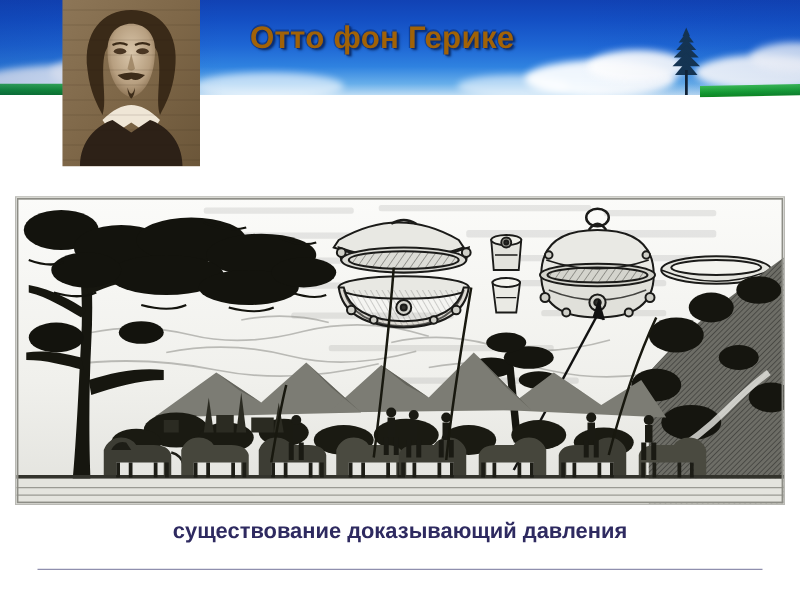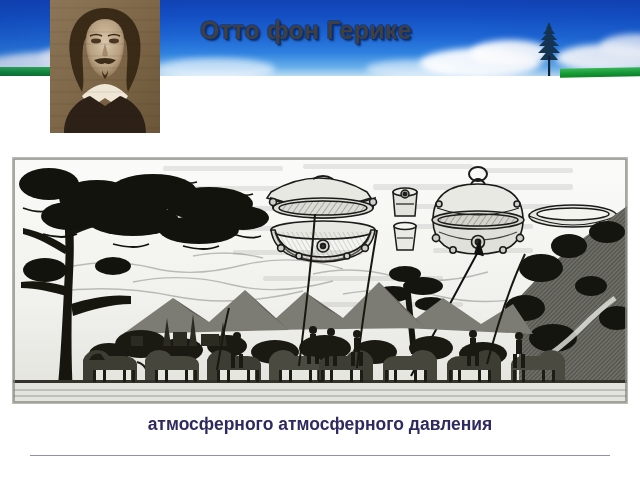--- a/index.html
+++ b/index.html
@@ -81,21 +81,21 @@
     background: linear-gradient(90deg, rgba(10,50,150,.22) 0%, rgba(10,50,150,0) 28%, rgba(10,50,150,0) 72%, rgba(10,50,150,.1) 100%);
     pointer-events: none;
   }
 
   .banner-title {
     position: absolute;
     left: 200px;
     top: 16px;
     font-size: 25px;
     font-weight: bold;
-    color: #404040;
+    color: #a16207;
     letter-spacing: .2px;
     white-space: nowrap;
     text-shadow:
        1px 1px 0 #0b2f77,
        2px 2px 2px rgba(3,20,60,.75),
       -1px 0   0 rgba(8,40,110,.5),
        0  -1px 0 rgba(8,40,110,.5);
   }
 
   
@@ -537,14 +537,14 @@
       <path d="M474 206 C484 168 496 130 512 96"></path>
       <path d="M204 212 C208 188 212 166 216 150"></path>
     </g>
 
     <rect x="1" y="1" width="612" height="243" fill="none" stroke="#8d8d86" stroke-width="1.5"></rect>
   </svg>
 </div>
 
 <div class="caption-rule"></div>
 <div class="caption">
-  <div>атмосферного атмосферного давления</div>
+  <div>существование доказывающий давления</div>
 </div>
 
 </body></html>

